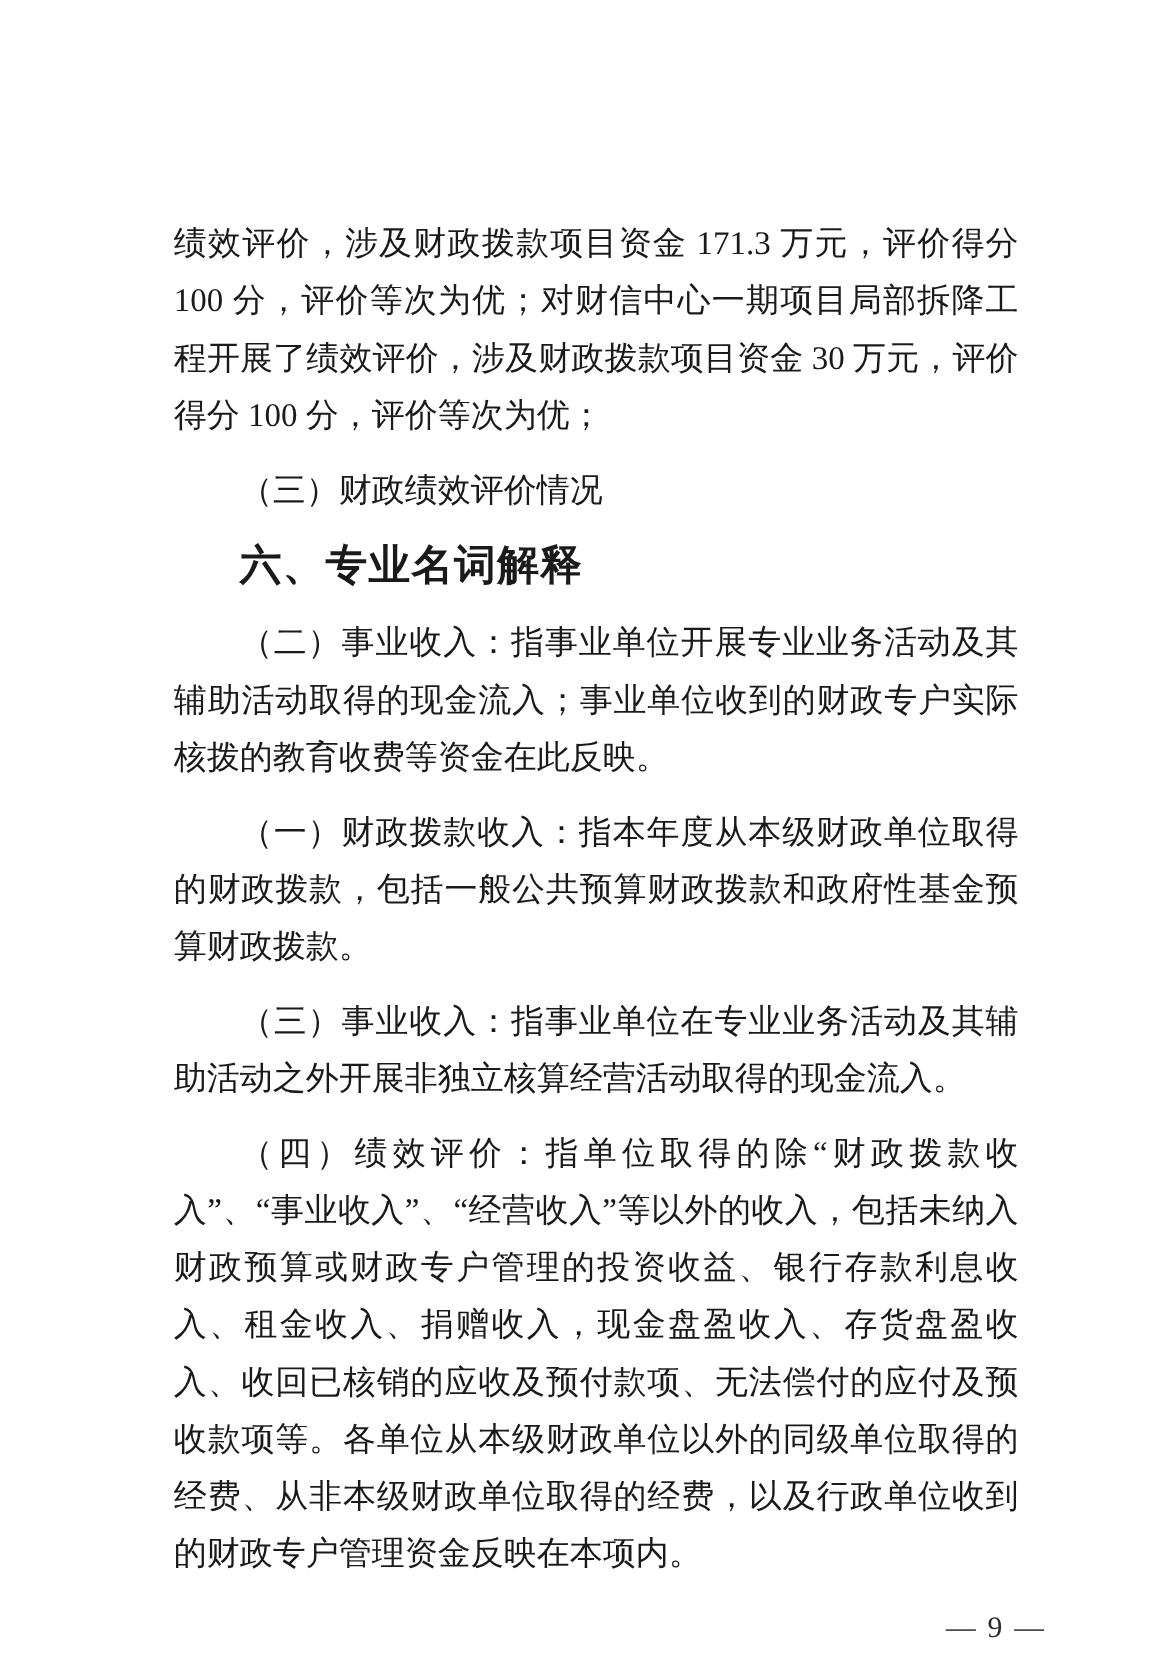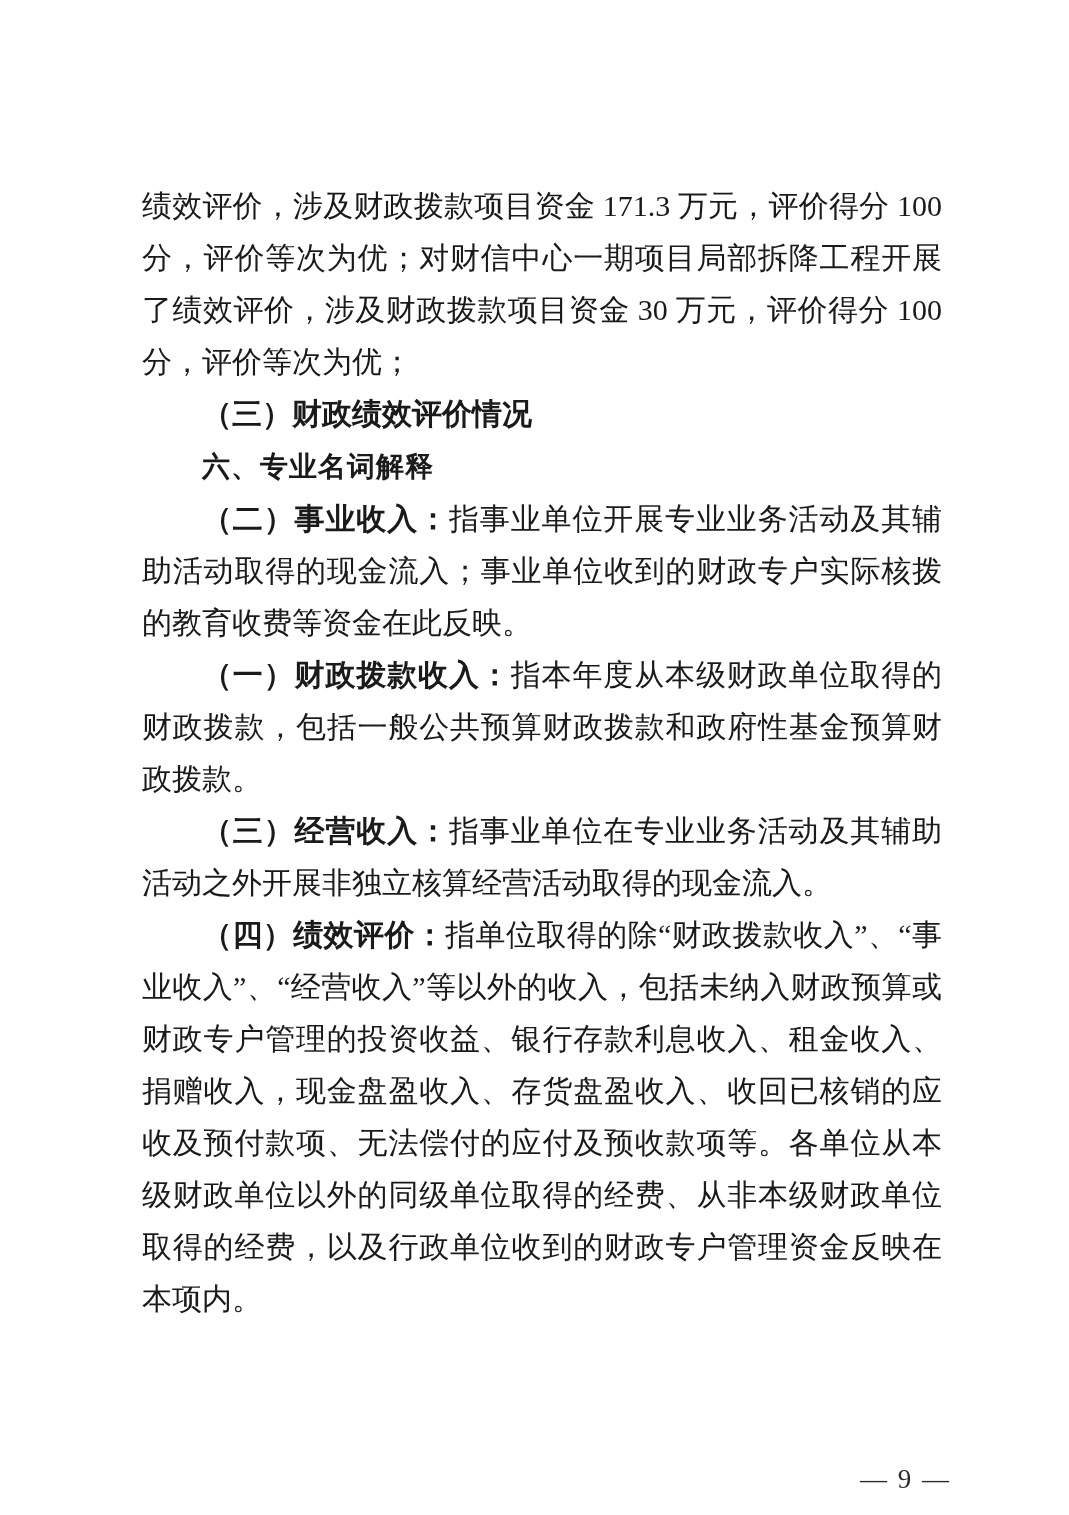--- a/index.html
+++ b/index.html
@@ -20,36 +20,36 @@
     left: 142px;
     top: 180px;
     width: 800px;
     font-family: "Liberation Serif", "DejaVu Serif", serif;
     font-size: 30px;
     line-height: 52px;
     color: #1a1a1a;
     text-align: justify;
   }
   .para {
-    margin: 0;
+    margin: 16px;
     padding: 0;
   }
   .para.indent {
     text-indent: 2em;
   }
   .seg-body {
     font-weight: 400;
   }
   .seg-bold {
-    font-weight: 700;
+    font-weight: 400;
   }
   .seg-heading-sans {
     font-weight: 700;
     font-family: "Liberation Sans", "DejaVu Sans", sans-serif;
-    font-size: 28px;
+    font-size: 38px;
     letter-spacing: 1px;
   }
   .page-footer {
     position: absolute;
     right: 118px;
     bottom: 20px;
     font-family: "Liberation Serif", "DejaVu Serif", serif;
     font-size: 27px;
     color: #2b2b2b;
     letter-spacing: 2px;
@@ -58,19 +58,19 @@
 </head>
 <body>
 
 <div class="page">
   <main class="doc">
       <p class="para"><span class="seg-body">绩效评价，涉及财政拨款项目资金 171.3 万元，评价得分 100 分，评价等次为优；对财信中心一期项目局部拆降工程开展了绩效评价，涉及财政拨款项目资金 30 万元，评价得分 100 分，评价等次为优；</span></p>
       <p class="para indent"><span class="seg-bold">（三）财政绩效评价情况</span></p>
       <p class="para indent"><span class="seg-heading-sans">六、专业名词解释</span></p>
       <p class="para indent"><span class="seg-bold">（二）事业收入：</span><span class="seg-body">指事业单位开展专业业务活动及其辅助活动取得的现金流入；事业单位收到的财政专户实际核拨的教育收费等资金在此反映。</span></p>
       <p class="para indent"><span class="seg-bold">（一）财政拨款收入：</span><span class="seg-body">指本年度从本级财政单位取得的财政拨款，包括一般公共预算财政拨款和政府性基金预算财政拨款。</span></p>
-      <p class="para indent"><span class="seg-bold">（三）经营收入：</span><span class="seg-body">指事业单位在专业业务活动及其辅助活动之外开展非独立核算经营活动取得的现金流入。</span></p>
+      <p class="para indent"><span class="seg-bold">（三）事业收入：</span><span class="seg-body">指事业单位在专业业务活动及其辅助活动之外开展非独立核算经营活动取得的现金流入。</span></p>
       <p class="para indent"><span class="seg-bold">（四）绩效评价：</span><span class="seg-body">指单位取得的除“财政拨款收入”、“事业收入”、“经营收入”等以外的收入，包括未纳入财政预算或财政专户管理的投资收益、银行存款利息收入、租金收入、捐赠收入，现金盘盈收入、存货盘盈收入、收回已核销的应收及预付款项、无法偿付的应付及预收款项等。各单位从本级财政单位以外的同级单位取得的经费、从非本级财政单位取得的经费，以及行政单位收到的财政专户管理资金反映在本项内。</span></p>
     </main>
   <footer class="page-footer">
     <span>— 9 —</span>
   </footer>
 </div>
 
 </body></html>

